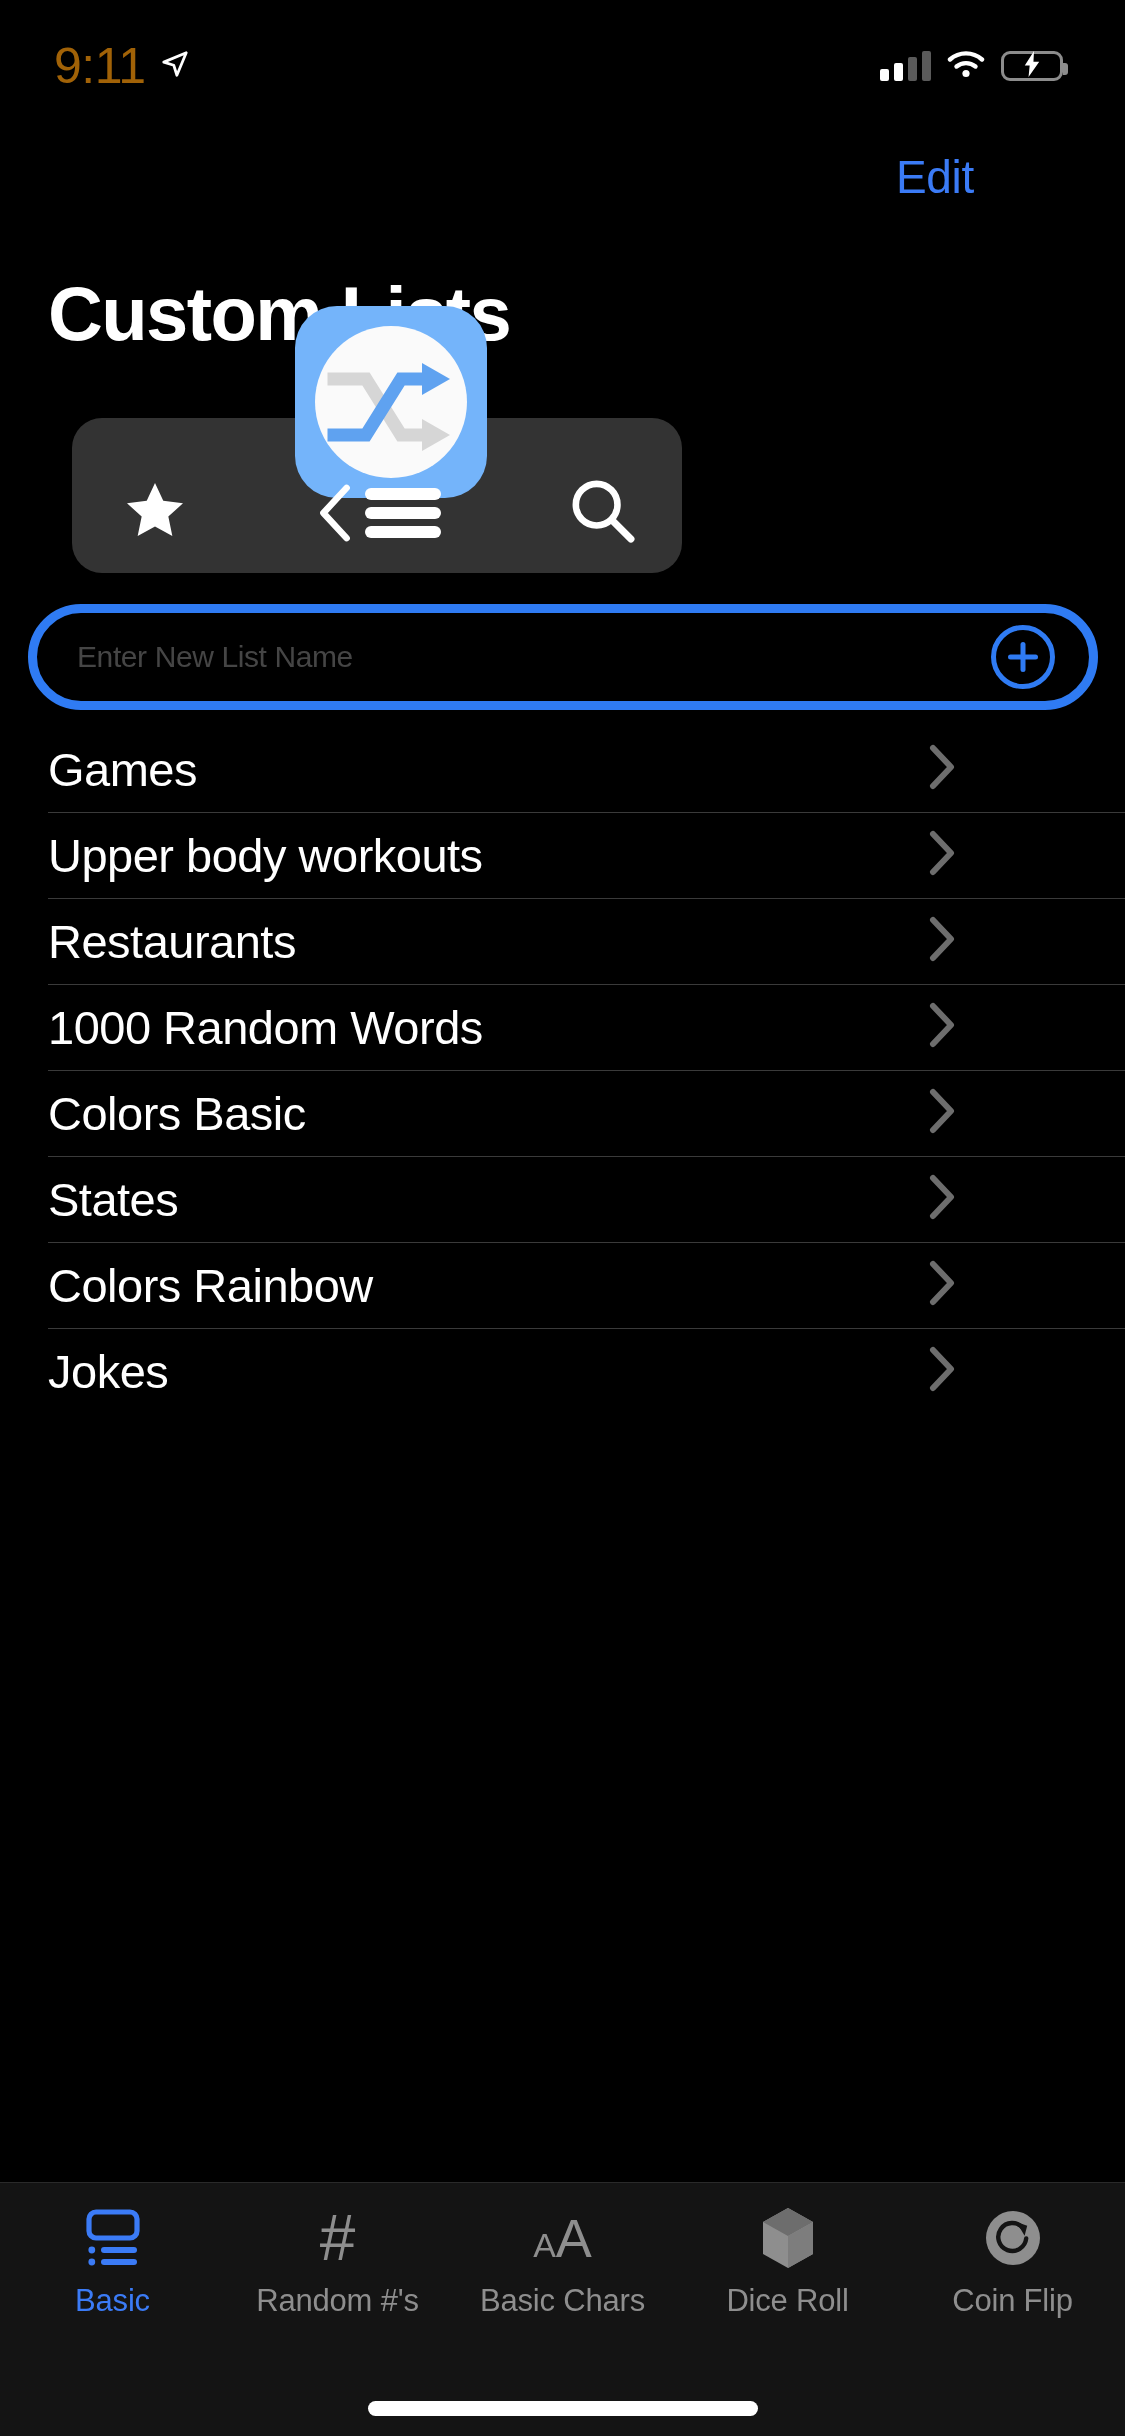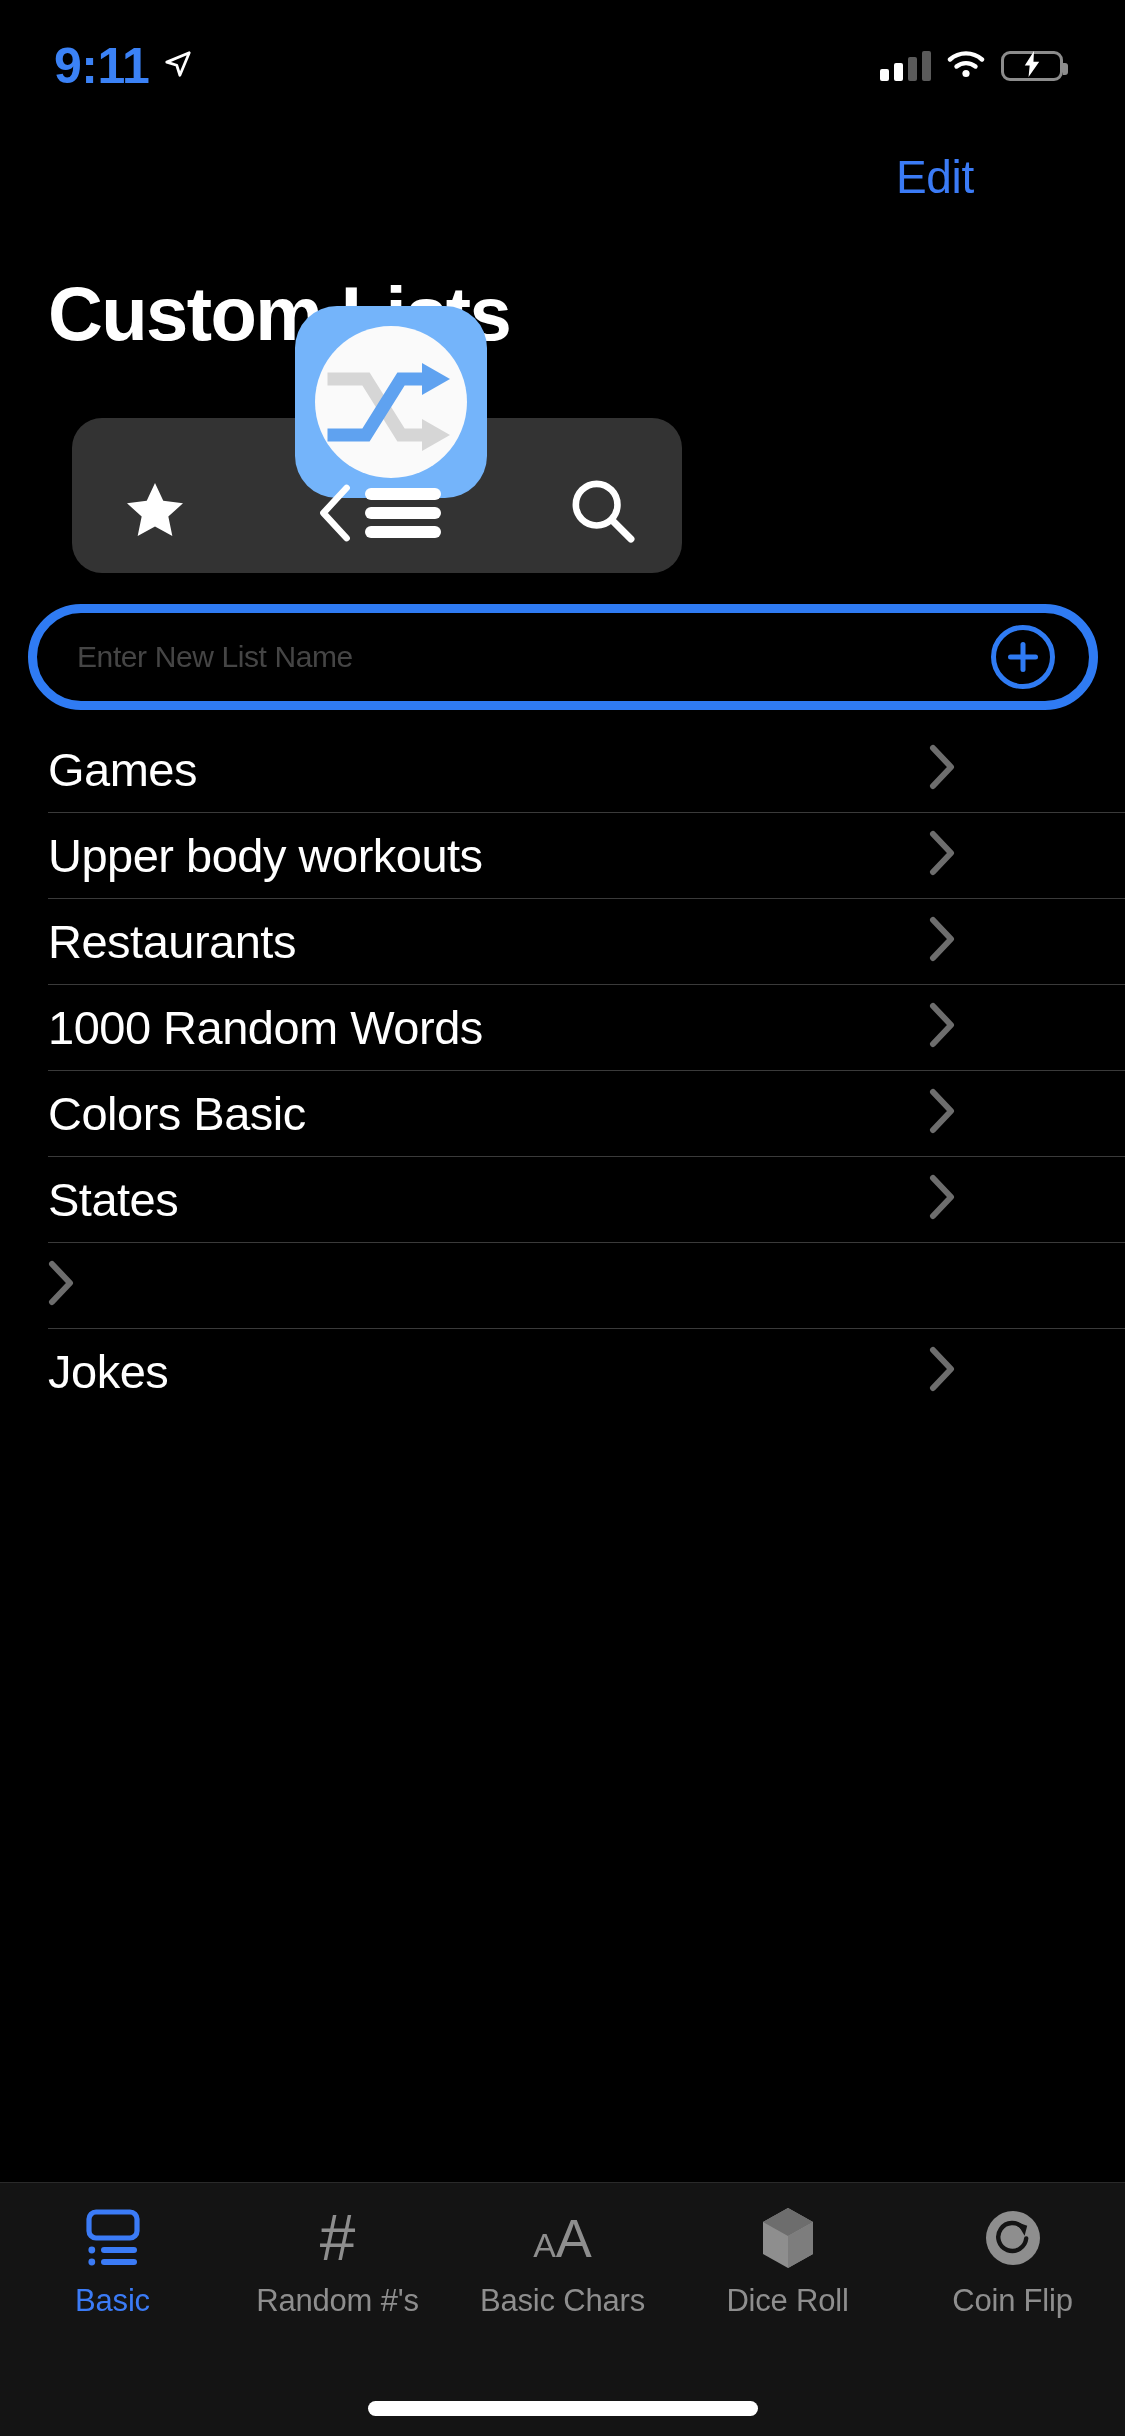--- a/index.html
+++ b/index.html
@@ -11,21 +11,21 @@
   }
   body { position:relative; }
 
   
   .statusbar{
     position:absolute; top:0; left:0; width:1125px; height:132px;
     display:flex; align-items:center; justify-content:space-between;
     padding:0 62px 0 54px;
   }
   .sb-left{ display:flex; align-items:center; gap:14px; }
-  .sb-time{ color:#3b82f6; font-size:50px; font-weight:700; letter-spacing:-0.5px; line-height:1; }
+  .sb-time{ color:#a16207; font-size:50px; font-weight:400; letter-spacing:-0.5px; line-height:1; }
   .sb-loc{ display:block; }
   .sb-right{ display:flex; align-items:center; gap:16px; }
   .cell-bars{ display:flex; align-items:flex-end; gap:5px; height:30px; }
   .cell-bars i{ display:block; width:9px; border-radius:2px; background:#5a5a5a; }
   .cell-bars i.on{ background:#fff; }
   .cell-bars i:nth-child(1){ height:12px; }
   .cell-bars i:nth-child(2){ height:18px; }
   .cell-bars i:nth-child(3){ height:24px; }
   .cell-bars i:nth-child(4){ height:30px; }
   .battery{
@@ -287,20 +287,21 @@
   </div>
   <div class="row">
     <span class="label">States</span>
     <span class="chev">
       <svg width="26" height="46" viewBox="0 0 13 23">
           <path d="M2 2l9 9.5-9 9.5" fill="none" stroke="#6d6d6d" stroke-width="3" stroke-linecap="round" stroke-linejoin="round"></path>
         </svg>
     </span>
   </div>
   <div class="row">
+    <span class="label">Colors Rainbow</span>
     <span class="chev">
       <svg width="26" height="46" viewBox="0 0 13 23">
           <path d="M2 2l9 9.5-9 9.5" fill="none" stroke="#6d6d6d" stroke-width="3" stroke-linecap="round" stroke-linejoin="round"></path>
         </svg>
     </span>
   </div>
   <div class="row">
     <span class="label">Jokes</span>
     <span class="chev">
       <svg width="26" height="46" viewBox="0 0 13 23">

